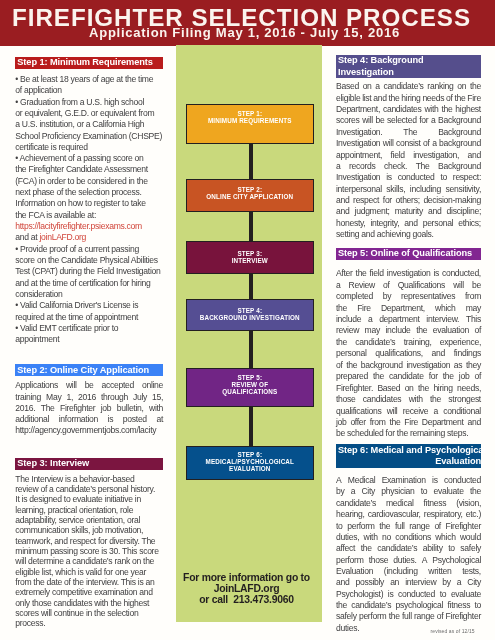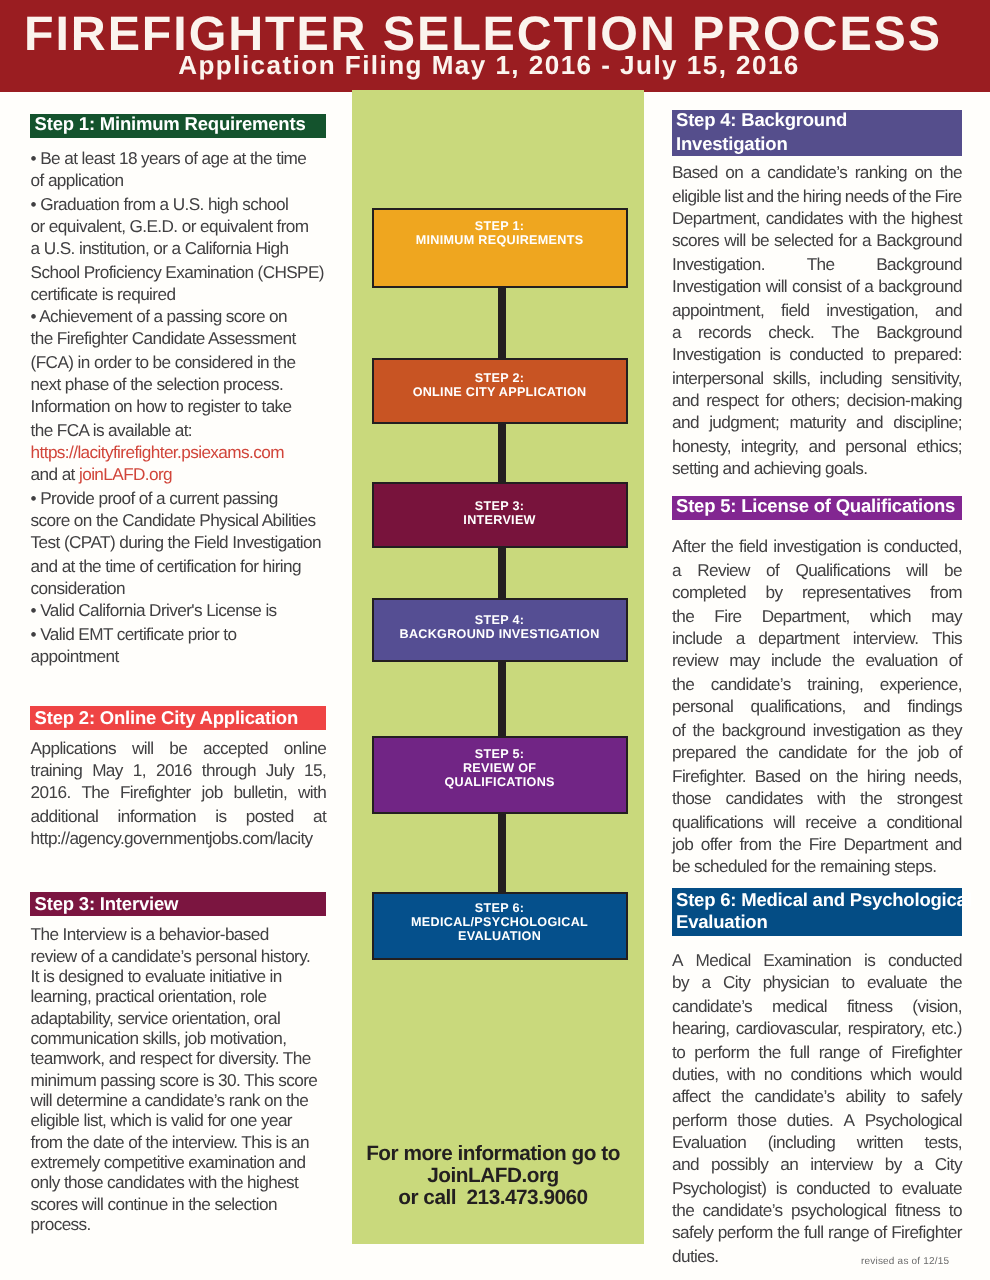--- a/index.html
+++ b/index.html
@@ -15,21 +15,21 @@
   .green{position:absolute;left:176px;top:45px;width:146.3px;height:577px;background:#c9d97c;}
 
   .colL{position:absolute;left:15.3px;top:45px;width:147.8px;}
   .colR{position:absolute;left:336px;top:45px;width:145px;}
 
   .sechead{color:#ffffff;font-weight:bold;font-size:9.25px;line-height:11.2px;padding:0.4px 0 0.4px 2px;margin:0;letter-spacing:-0.1px;}
   .blk{margin:0;line-height:11.31px;}
   .ln{font-size:8.6px;line-height:inherit;color:#414042;letter-spacing:-0.3px;white-space:nowrap;display:block;}
   .jline{display:flex;justify-content:space-between;}
   .lnk{color:#d1453a;}
-  .sechead .ln{font-size:inherit;line-height:inherit;color:inherit;letter-spacing:inherit;}
+  .sechead .ln{font-size:inherit;line-height:inherit;color:inherit;letter-spacing:inherit;text-align:right;}
 
   .fbox{position:absolute;left:186px;width:127.6px;border:1.6px solid #231f20;box-sizing:border-box;color:#fff;text-align:center;
         font-weight:bold;font-size:6.3px;line-height:6.9px;letter-spacing:0.15px;
         display:flex;flex-direction:column;align-items:center;justify-content:center;}
   .conn{position:absolute;left:248.8px;width:4.4px;background:#231f20;}
   .ffoot>div{white-space:pre-wrap;}
   .ffoot{position:absolute;left:176px;width:141px;text-align:center;font-weight:bold;font-size:10.4px;line-height:11.35px;letter-spacing:-0.25px;color:#231f20;}
   .footnote{position:absolute;left:430.5px;top:628px;font-size:5.0px;color:#6b6b6b;letter-spacing:0.1px;}
 </style>
 </head>
@@ -37,21 +37,21 @@
 
 <div class="page">
   <div class="banner">
     <div class="banner-title">FIREFIGHTER SELECTION PROCESS</div>
     <div class="banner-sub">Application Filing May 1, 2016 - July 15, 2016</div>
   </div>
 
   <div class="green"></div>
 
   <div class="colL">
-    <div class="sechead" style="background:#14532d;margin-top:12px;">Step 1: Minimum Requirements</div>
+    <div class="sechead" style="background:#b91c1c;margin-top:12px;">Step 1: Minimum Requirements</div>
     <div class="blk" style="margin-top:5px;line-height:11.31px">
         <div class="ln">• Be at least 18 years of age at the time</div>
         <div class="ln">of application</div>
         <div class="ln">• Graduation from a U.S. high school</div>
         <div class="ln">or equivalent, G.E.D. or equivalent from</div>
         <div class="ln">a U.S. institution, or a California High</div>
         <div class="ln">School Proficiency Examination (CHSPE)</div>
         <div class="ln">certificate is required</div>
         <div class="ln">•  Achievement of a passing score on</div>
         <div class="ln">the Firefighter Candidate Assessment</div>
@@ -60,24 +60,25 @@
         <div class="ln">Information on how to register to take</div>
         <div class="ln">the FCA is available at:</div>
         <div class="ln"><span class="lnk">https://lacityfirefighter.psiexams.com</span></div>
         <div class="ln"><span>and at </span><span class="lnk">joinLAFD.org</span></div>
         <div class="ln">• Provide proof of a current passing</div>
         <div class="ln">score on the Candidate Physical Abilities</div>
         <div class="ln">Test (CPAT) during the Field Investigation</div>
         <div class="ln">and at the time of certification for hiring</div>
         <div class="ln">consideration</div>
         <div class="ln">• Valid California Driver's License is</div>
+        <div class="ln">required at the time of appointment</div>
         <div class="ln">• Valid EMT certificate prior to</div>
         <div class="ln">appointment</div>
       </div>
-    <div class="sechead" style="background:#ef4444;margin-top:19px;">Step 2: Online City Application</div>
+    <div class="sechead" style="background:#3b82f6;margin-top:19px;">Step 2: Online City Application</div>
     <div class="blk" style="margin-top:4px;line-height:11.15px">
         <div class="ln jline">
           <span>Applications</span>
           <span>will</span>
           <span>be</span>
           <span>accepted</span>
           <span>online</span>
         </div>
         <div class="ln jline">
           <span>training</span>
@@ -188,21 +189,21 @@
           <span>records</span>
           <span>check.</span>
           <span>The</span>
           <span>Background</span>
         </div>
         <div class="ln jline">
           <span>Investigation</span>
           <span>is</span>
           <span>conducted</span>
           <span>to</span>
-          <span>prepared:</span>
+          <span>respect:</span>
         </div>
         <div class="ln jline">
           <span>interpersonal</span>
           <span>skills,</span>
           <span>including</span>
           <span>sensitivity,</span>
         </div>
         <div class="ln jline">
           <span>and</span>
           <span>respect</span>
@@ -219,21 +220,21 @@
         </div>
         <div class="ln jline">
           <span>honesty,</span>
           <span>integrity,</span>
           <span>and</span>
           <span>personal</span>
           <span>ethics;</span>
         </div>
         <div class="ln">setting and achieving goals.</div>
       </div>
-    <div class="sechead" style="background:#822691;margin-top:7px;">Step 5: License of Qualifications</div>
+    <div class="sechead" style="background:#822691;margin-top:7px;">Step 5: Online of Qualifications</div>
     <div class="blk" style="margin-top:8.5px;line-height:11.45px">
         <div class="ln jline">
           <span>After</span>
           <span>the</span>
           <span>field</span>
           <span>investigation</span>
           <span>is</span>
           <span>conducted,</span>
         </div>
         <div class="ln jline">

